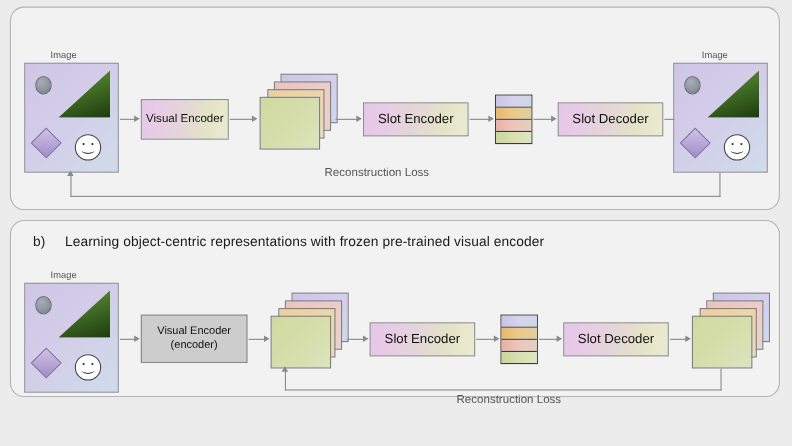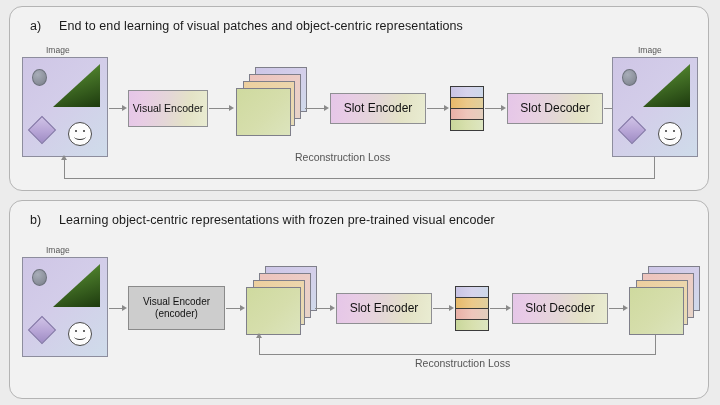--- a/index.html
+++ b/index.html
@@ -13,21 +13,21 @@
   .panel{
     position:absolute;
     left:9px;
     width:700px;
     background:#f2f2f2;
     border:1px solid #b4b4b4;
     border-radius:13px;
     box-sizing:border-box;
   }
   #panel-a{top:6px;height:185px;}
-  #panel-b{top:200px;height:199px;padding-left:28px;}
+  #panel-b{top:200px;height:161px;padding-left:28px;}
 
   .panel-title{
     position:absolute;
     top:12px;left:20px;
     font-size:12.5px;
     color:#1a1a1a;
     white-space:nowrap;
     letter-spacing:.1px;
   }
   .panel-title .tag{display:inline-block;width:29px;}
@@ -150,23 +150,20 @@
     font-size:10.5px;
     color:#555;
     white-space:nowrap;
   }
 </style>
 </head>
 <body>
 
 <div class="panel" id="panel-a">
 
-  <div class="panel-title">
-    <span class="tag">a)</span><span>End to end learning of visual patches and object-centric representations</span>
-  </div>
 
   <div class="img-caption" style="left:36px;top:38px;">Image</div>
   <div class="image-box" style="left:12px;top:50px;width:86px;height:100px;">
     <div class="shape circle" style="left:9px;top:11px;width:15px;height:17px;"></div>
     <div class="tri-wrap" style="left:30px;top:6px;width:47px;height:43px;">
       <div class="tri-grad"></div>
     </div>
     <div class="shape diamond" style="left:9px;top:62px;width:20px;height:20px;"></div>
     <div class="smiley" style="left:45px;top:64px;width:24px;height:24px;">
       <div class="eye" style="left:6px;top:7px;"></div>

